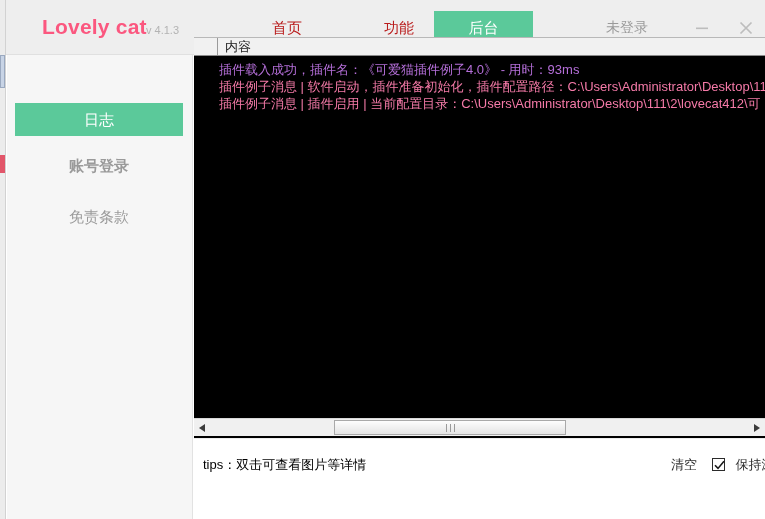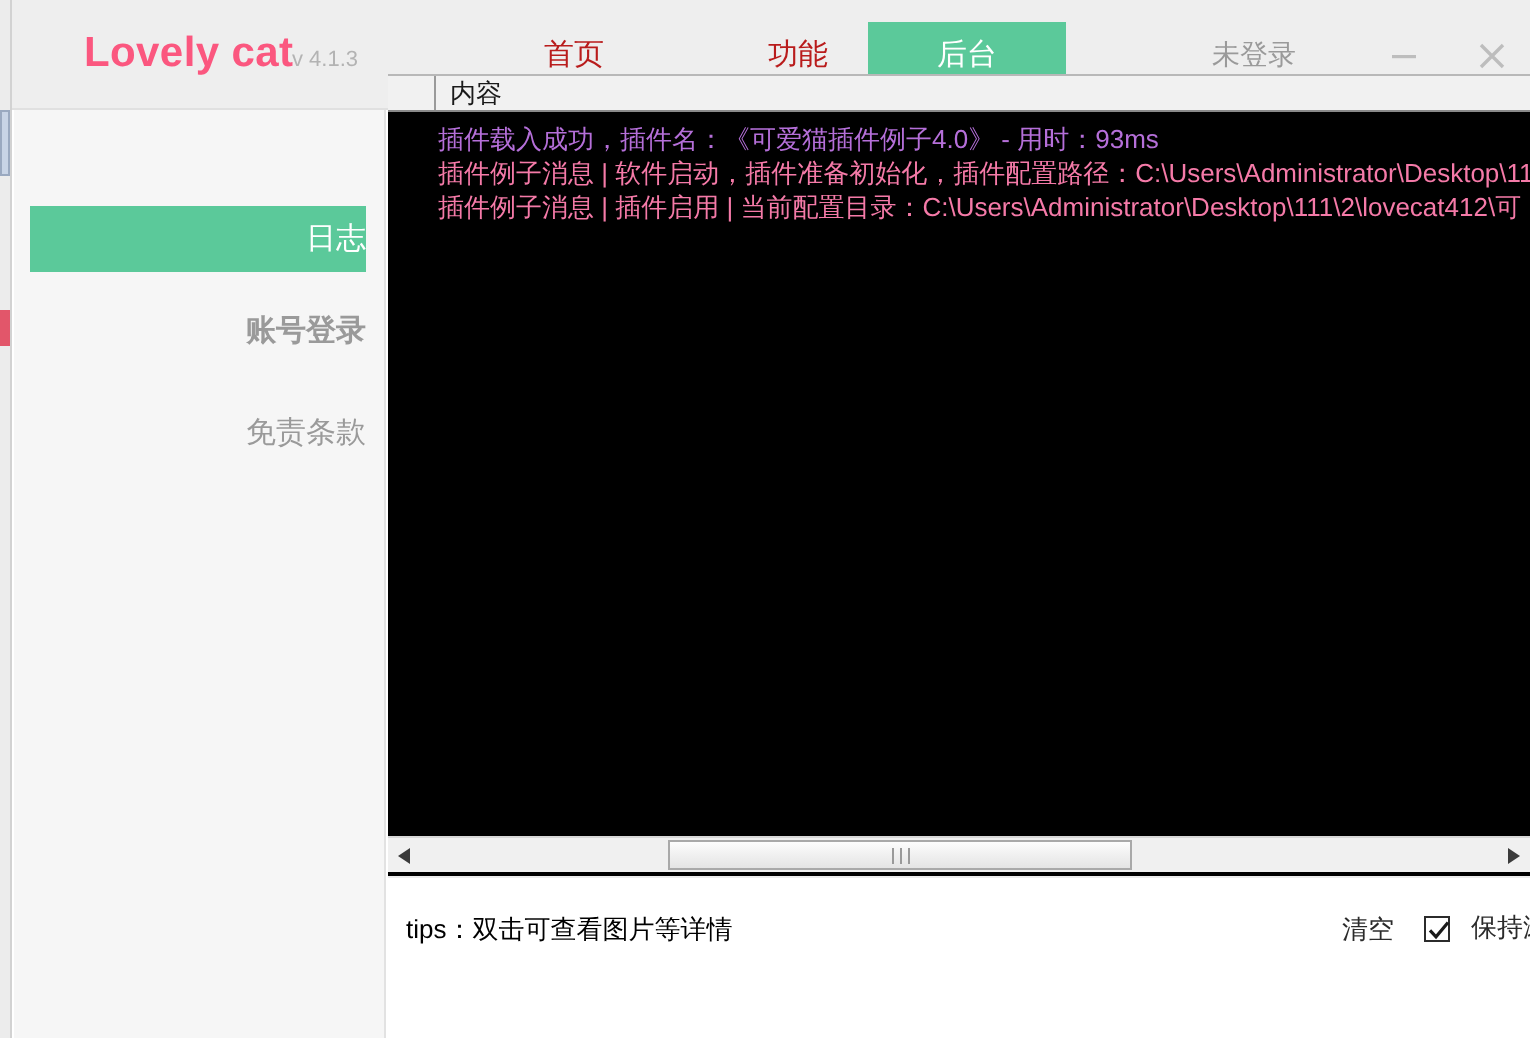--- a/index.html
+++ b/index.html
@@ -120,21 +120,21 @@
     width: 186px; height: 464px;
     background: #f6f6f6;
     border-right: 1px solid #e2e2e2;
     box-sizing: border-box;
   }
   .side-item {
     position: absolute;
     left: 8px;
     width: 168px; height: 33px;
     line-height: 33px;
-    text-align: right;
+    text-align: center;
     font-size: 15px;
     color: #9a9a9a;
     cursor: default;
     box-sizing: border-box;
     white-space: nowrap;
   }
   .side-item.active {
     background: #5bc99a;
     color: #ffffff;
   }

